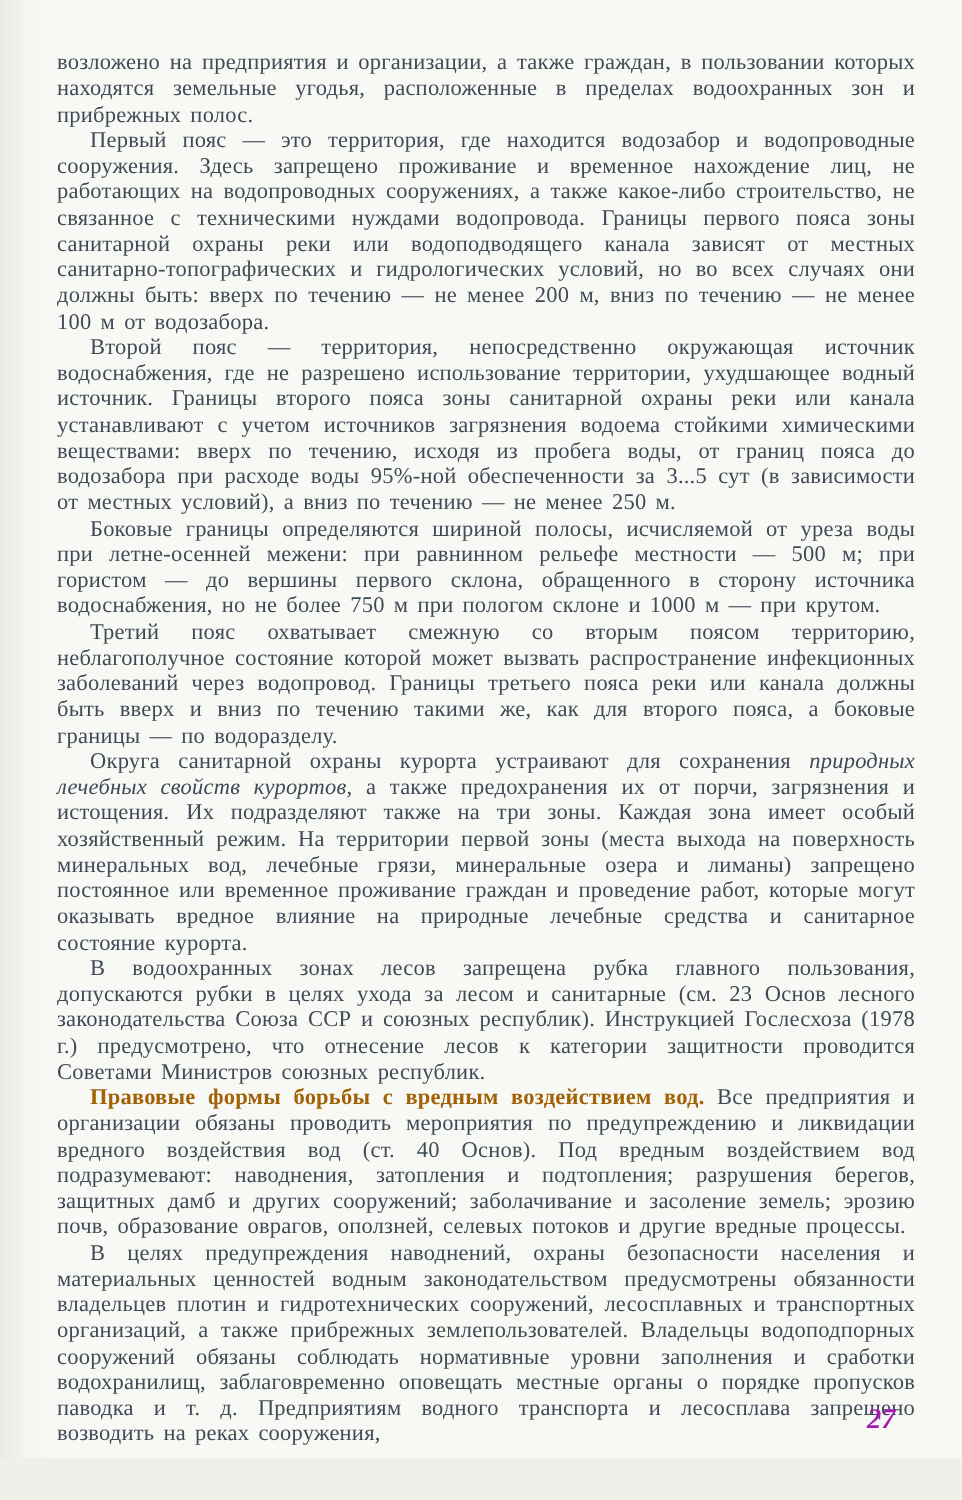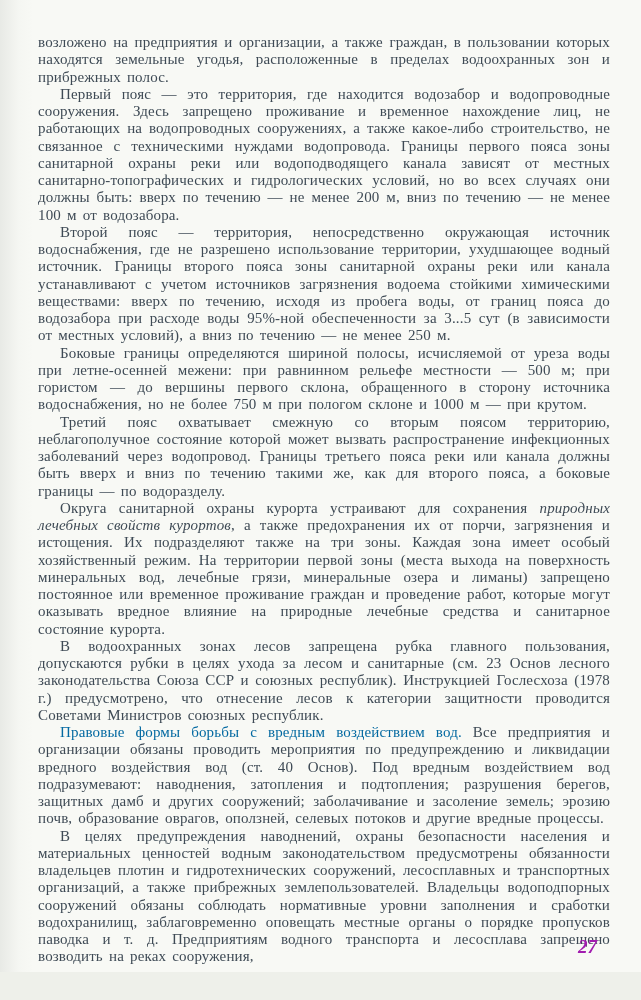--- a/index.html
+++ b/index.html
@@ -34,21 +34,21 @@
   p.para {
     margin: 0;
     text-align: justify;
     font-size: 15px;
     line-height: 17.25px;
     letter-spacing: 0.15px;
     word-spacing: 2.2px;
     color: #3e4a55;
   }
   p.para.indent { text-indent: 22px; }
-  .run-bold { font-weight: normal; color: #0369a1; }
+  .run-bold { font-weight: bold; color: #a16207; }
   .run-italic { font-style: italic; }
   .page-number {
     position: absolute;
     top: 936px;
     right: 44px;
     font-size: 19px;
     font-weight: bold;
     font-style: italic;
     color: #a21caf;
   }

